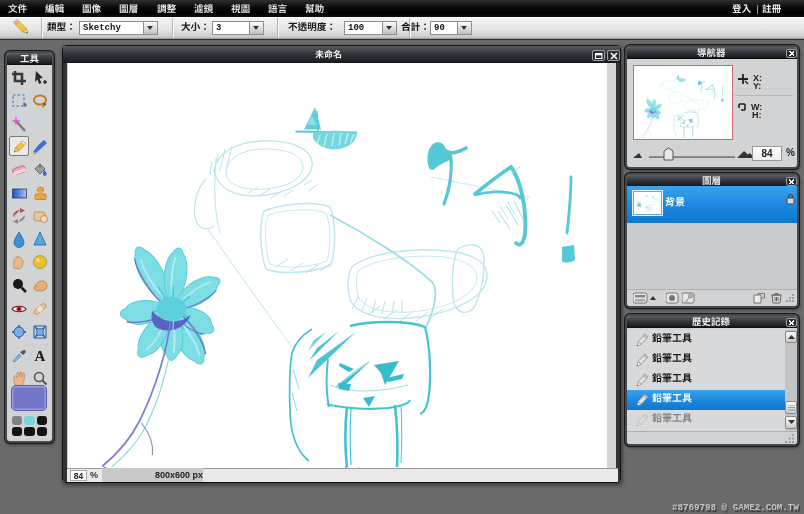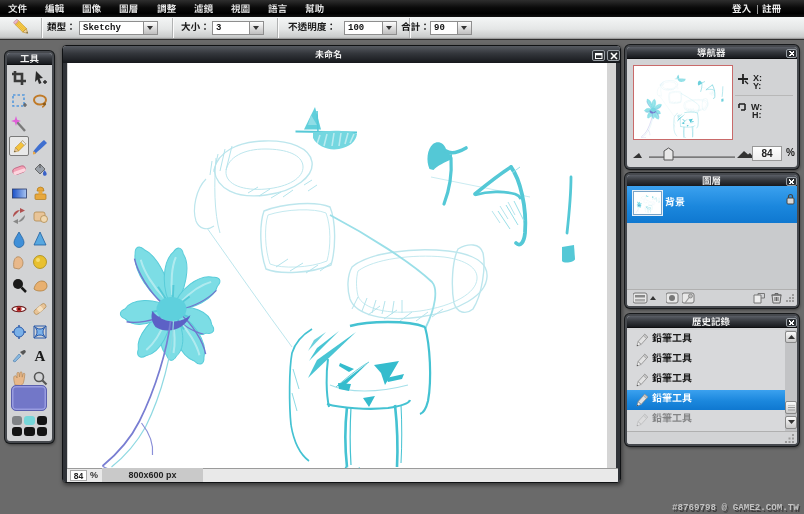--- a/index.html
+++ b/index.html
@@ -229,21 +229,21 @@
       <path d="M1 1 L7 7 M7 1 L1 7" stroke="#fff" stroke-width="1.6"></path>
     </svg>
  <div class="abs" style="left:4.5px;top:17px;width:539px;height:404.5px;background:#fff;overflow:hidden">
   <svg width="539" height="405">
         <use href="#art"></use>
       </svg>
  </div>
  <div class="abs" style="left:4px;top:421.5px;width:551px;height:14px;background:#e9e9e9;border-top:1px solid #9b9b9b"></div>
  <div class="abs" style="left:7px;top:423.5px;width:17px;height:11px;background:#fff;border:1px solid #aaa;font:bold 8.5px 'Liberation Sans';color:#222;text-align:center;line-height:10px">84</div>
  <div class="abs" style="left:27px;top:424px;font:bold 9px 'Liberation Sans';color:#333">%</div>
- <div class="abs" style="left:39px;top:421.5px;width:101px;height:14px;background:#c9c9c9;font:bold 9px 'Liberation Sans';color:#222;text-align:center;line-height:14px">800x600 px</div>
+ <div class="abs" style="left:39px;top:421.5px;width:101px;height:14px;background:#c9c9c9;font:bold 9px 'Liberation Sans';color:#222;text-align:right;line-height:14px">800x600 px</div>
 </div>
 <svg style="position:absolute;left:315px;top:49.5px;overflow:visible" width="28" height="10">
     <path transform="translate(0,7.6)" d="M3.9 -7.6V-6.3H1.2V-5.2H3.9V-4.1H0.5V-3.0H3.4C2.6 -2.0 1.4 -1.0 0.2 -0.5C0.4 -0.3 0.8 0.1 1.0 0.4C2.0 -0.1 3.1 -1.0 3.9 -2.0V0.8H5.1V-2.1C5.9 -1.0 6.9 -0.1 8.0 0.4C8.2 0.1 8.5 -0.3 8.8 -0.5C7.6 -1.0 6.4 -2.0 5.6 -3.0H8.5V-4.1H5.1V-5.2H7.9V-6.3H5.1V-7.6Z M13.6 -7.8C12.7 -6.7 10.9 -5.6 9.2 -5.2C9.4 -5.0 9.7 -4.5 9.8 -4.2C10.4 -4.4 11.0 -4.6 11.5 -4.9V-4.3H15.4V-4.9C15.9 -4.6 16.5 -4.4 17.0 -4.2C17.2 -4.6 17.5 -5.0 17.8 -5.3C16.4 -5.6 15.0 -6.2 14.2 -7.0L14.4 -7.2ZM12.2 -5.3C12.7 -5.6 13.1 -5.9 13.5 -6.3C13.9 -5.9 14.3 -5.6 14.7 -5.3ZM10.0 -3.8V0.2H11.0V-0.6H13.0V-3.8ZM11.0 -2.9H12.0V-1.5H11.0ZM13.7 -3.8V0.8H14.8V-2.9H16.0V-1.4C16.0 -1.3 16.0 -1.2 15.9 -1.2C15.8 -1.2 15.4 -1.2 15.0 -1.2C15.1 -1.0 15.3 -0.5 15.3 -0.3C15.9 -0.3 16.3 -0.3 16.6 -0.4C17.0 -0.6 17.0 -0.9 17.0 -1.3V-3.8Z M21.2 -7.7C20.7 -6.7 19.7 -5.6 18.2 -4.8C18.4 -4.6 18.8 -4.2 19.0 -4.0C19.3 -4.2 19.7 -4.4 20.0 -4.7C20.5 -4.3 21.0 -3.8 21.3 -3.4C20.4 -2.7 19.3 -2.2 18.2 -1.9C18.4 -1.6 18.7 -1.2 18.8 -0.9C19.5 -1.1 20.2 -1.4 20.8 -1.8V0.8H21.9V0.4H25.0V0.8H26.1V-3.3H22.9C23.8 -4.1 24.5 -5.2 25.0 -6.4L24.2 -6.8L24.0 -6.8H22.0C22.1 -7.0 22.3 -7.2 22.4 -7.5ZM25.0 -0.5H21.9V-2.3H25.0ZM21.2 -5.8H23.5C23.2 -5.2 22.7 -4.7 22.2 -4.2C21.8 -4.6 21.3 -5.0 20.8 -5.4C20.9 -5.5 21.1 -5.7 21.2 -5.8Z" fill="#f2f2f2"></path>
   </svg>
 <div class="panel" style="left:5px;top:51px;width:49px;height:392px">
     <div class="ptitle"></div>
   </div>
 <svg style="position:absolute;left:20px;top:53.5px;overflow:visible" width="20" height="11">
     <path transform="translate(0,8.1)" d="M0.4 -1.0V0.2H9.1V-1.0H5.4V-5.9H8.6V-7.1H0.9V-5.9H4.1V-1.0Z M11.4 -7.6V-2.2H9.9V-1.2H12.3C11.7 -0.8 10.6 -0.2 9.8 0.0C10.0 0.3 10.4 0.6 10.6 0.9C11.6 0.5 12.7 -0.1 13.5 -0.6L12.7 -1.2H15.6L15.0 -0.6C16.1 -0.2 17.2 0.4 17.8 0.9L18.7 0.0C18.1 -0.3 17.2 -0.8 16.2 -1.2H18.6V-2.2H17.2V-7.6ZM12.5 -2.2V-2.8H16.0V-2.2ZM12.5 -5.4H16.0V-4.9H12.5ZM12.5 -6.2V-6.7H16.0V-6.2ZM12.5 -4.1H16.0V-3.6H12.5Z" fill="#f2f2f2"></path>
   </svg>

